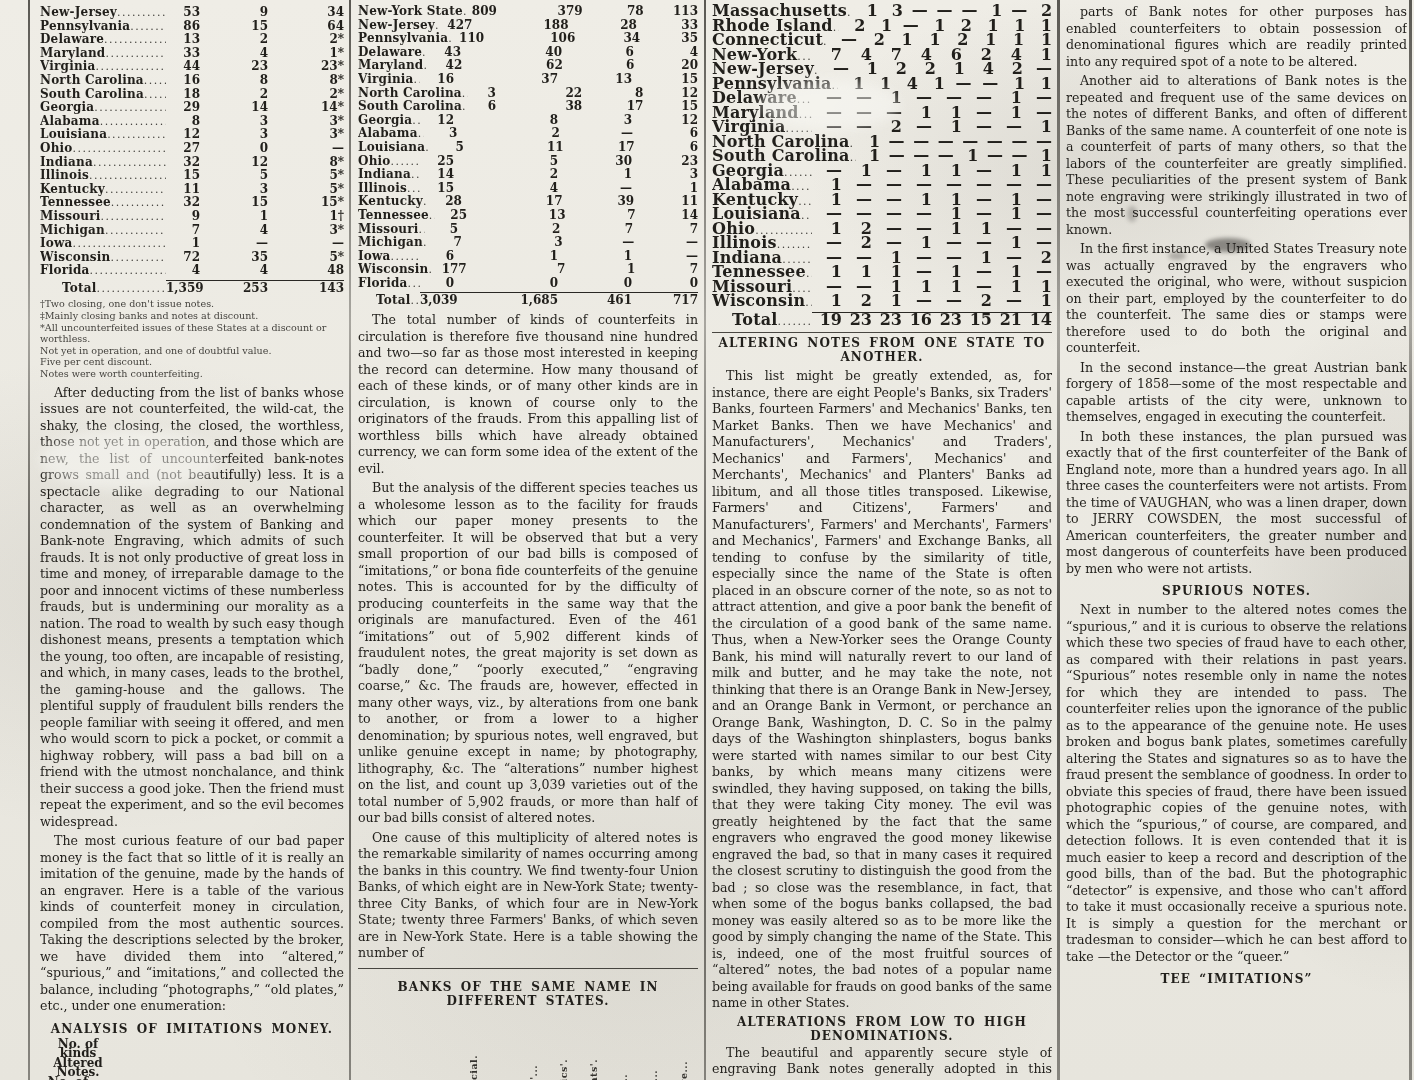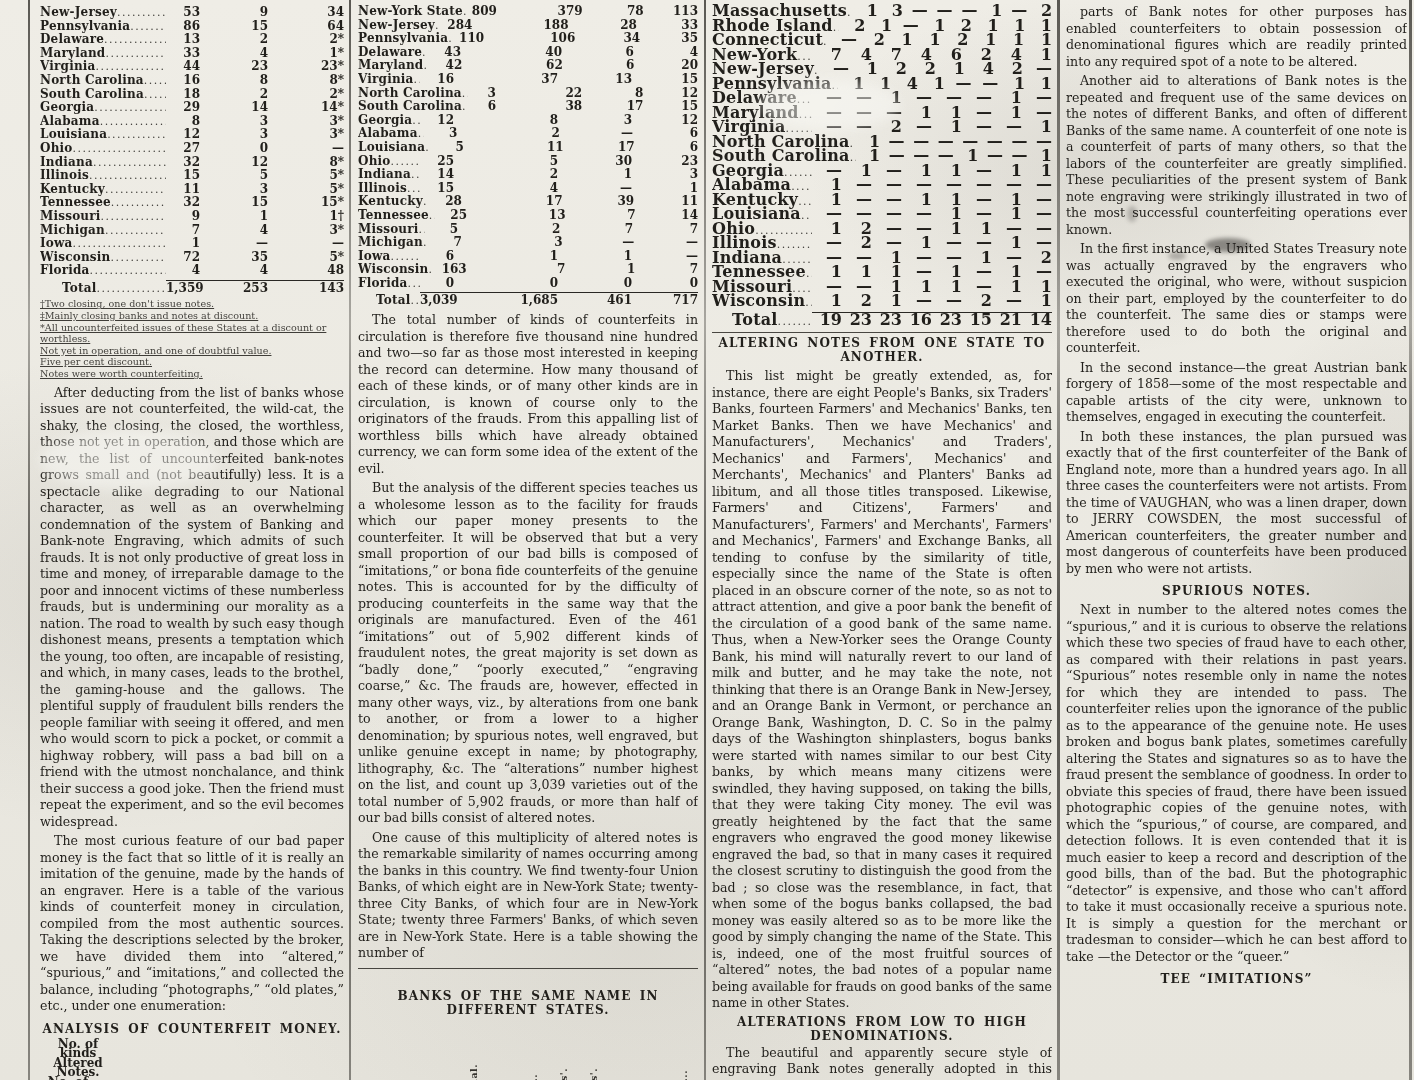--- a/index.html
+++ b/index.html
@@ -48,21 +48,21 @@
   .ahead .h3{width:62px;}
   
   .t8 .nv{width:30px;}
   .t8{font-size:16px;}
   
   .rothead{display:flex;height:116px;align-items:flex-end;margin-top:4px;}
   .rothead .sp{flex:1;}
   .rothead .rh{width:30px;display:flex;justify-content:center;}
   .rothead .rh span{writing-mode:vertical-rl;transform:rotate(180deg);font-size:9.5px;font-weight:700;letter-spacing:.5px;white-space:nowrap;opacity:.9;}
 
-  .fn{font-size:9.6px;line-height:11.6px;opacity:.85;white-space:nowrap;overflow:hidden;text-decoration:underline;}
+  .fn{font-size:9.6px;line-height:11.6px;opacity:.85;white-space:nowrap;overflow:hidden;}
   .fns{margin:3px 0 5px 0;}
 
   .blot{position:absolute;background:rgba(25,23,20,.45);border-radius:50%;filter:blur(2px);}
   .scuff{position:absolute;background:rgba(250,250,246,.5);filter:blur(6px);border-radius:50%;}
 </style>
 </head>
 <body>
 
 <div class="page">
 
@@ -248,21 +248,21 @@
     <div class="fn">†Two closing, one don't issue notes.</div>
         <div class="fn">‡Mainly closing banks and notes at discount.</div>
         <div class="fn">*All uncounterfeited issues of these States at a discount or</div>
         <div class="fn">worthless.</div>
         <div class="fn">Not yet in operation, and one of doubtful value.</div>
         <div class="fn">Five per cent discount.</div>
         <div class="fn">Notes were worth counterfeiting.</div>
       </div>
     <p class="para">After deducting from the list of banks whose issues are not counterfeited, the wild-cat, the shaky, the closing, the closed, the worthless, those not yet in operation, and those which are new, the list of uncounterfeited bank-notes grows small and (not beautifully) less. It is a spectacle alike degrading to our National character, as well as an overwhelming condemnation of the system of Banking and Bank-note Engraving, which admits of such frauds. It is not only productive of great loss in time and money, of irreparable damage to the poor and innocent victims of these numberless frauds, but is undermining our morality as a nation. The road to wealth by such easy though dishonest means, presents a temptation which the young, too often, are incapable of resisting, and which, in many cases, leads to the brothel, the gaming-house and the gallows. The plentiful supply of fraudulent bills renders the people familiar with seeing it offered, and men who would scorn to pick a pocket, or commit a highway robbery, will pass a bad bill on a friend with the utmost nonchalance, and think their success a good joke. Then the friend must repeat the experiment, and so the evil becomes widespread.</p>
     <p class="para">The most curious feature of our bad paper money is the fact that so little of it is really an imitation of the genuine, made by the hands of an engraver. Here is a table of the various kinds of counterfeit money in circulation, compiled from the most authentic sources. Taking the descriptions selected by the broker, we have divided them into “altered,” “spurious,” and “imitations,” and collected the balance, including “photographs,” “old plates,” etc., under one enumeration:</p>
-    <div class="shead">ANALYSIS OF COUNTERFEIT MONEY.</div>
+    <div class="shead">ANALYSIS OF IMITATIONS MONEY.</div>
     <div class="ahead">
       <span class="sp"></span>
       <span class="h h0">No. of kinds Altered Notes.</span>
       <span class="h">No. of kinds Spu- rious Notes.</span>
       <span class="h">No. of kinds Imitations.</span>
       <span class="h h3">No. of all other kinds of Fraud.</span>
     </div>
 
   </section>
 
@@ -275,21 +275,21 @@
           <span class="leader"></span>
           <span class="num n1">809</span>
           <span class="num n2">379</span>
           <span class="num n3">78</span>
           <span class="num n4">113</span>
         </div>
 
         <div class="trow t2">
           <span class="name">New-Jersey</span>
           <span class="leader"></span>
-          <span class="num n1">284</span>
+          <span class="num n1">427</span>
           <span class="num n2">188</span>
           <span class="num n3">28</span>
           <span class="num n4">33</span>
         </div>
 
         <div class="trow t2">
           <span class="name">Pennsylvania</span>
           <span class="leader"></span>
           <span class="num n1">110</span>
           <span class="num n2">106</span>
@@ -437,21 +437,21 @@
           <span class="leader"></span>
           <span class="num n1">6</span>
           <span class="num n2">1</span>
           <span class="num n3">1</span>
           <span class="num n4">—</span>
         </div>
 
         <div class="trow t2">
           <span class="name">Wisconsin</span>
           <span class="leader"></span>
-          <span class="num n1">163</span>
+          <span class="num n1">177</span>
           <span class="num n2">7</span>
           <span class="num n3">1</span>
           <span class="num n4">7</span>
         </div>
 
         <div class="trow t2">
           <span class="name">Florida</span>
           <span class="leader"></span>
           <span class="num n1">0</span>
           <span class="num n2">0</span>
@@ -465,21 +465,21 @@
       <span class="num n1">3,039</span>
       <span class="num n2">1,685</span>
       <span class="num n3">461</span>
       <span class="num n4">717</span>
     </div>
     <div style="height:4px"></div>
     <p class="para">The total number of kinds of counterfeits in circulation is therefore five thousand nine hundred and two—so far as those most interested in keeping the record can determine. How many thousand of each of these kinds, or of many other kinds are in circulation, is known of course only to the originators of the frauds. From this appalling list of worthless bills which have already obtained currency, we can form some idea of the extent of the evil.</p>
     <p class="para">But the analysis of the different species teaches us a wholesome lesson as to the facility for frauds which our paper money presents to the counterfeiter. It will be observed that but a very small proportion of our bad bills is composed of “imitations,” or bona fide counterfeits of the genuine notes. This is accounted for by the difficulty of producing counterfeits in the same way that the originals are manufactured. Even of the 461 “imitations” out of 5,902 different kinds of fraudulent notes, the great majority is set down as “badly done,” “poorly executed,” “engraving coarse,” &amp;c. The frauds are, however, effected in many other ways, viz., by alterations from one bank to another, or from a lower to a higher denomination; by spurious notes, well engraved, but unlike genuine except in name; by photography, lithography, &amp;c. The “alterations” number highest on the list, and count up 3,039 varieties out of the total number of 5,902 frauds, or more than half of our bad bills consist of altered notes.</p>
     <p class="para">One cause of this multiplicity of altered notes is the remarkable similarity of names occurring among the banks in this country. We find twenty-four Union Banks, of which eight are in New-York State; twenty-three City Banks, of which four are in New-York State; twenty three Farmers' Banks, of which seven are in New-York State. Here is a table showing the number of</p>
     <hr class="hrule">
-    <div class="shead" style="margin-top:20px">BANKS OF THE SAME NAME IN DIFFERENT STATES.</div>
+    <div class="shead" style="margin-top:11px">BANKS OF THE SAME NAME IN DIFFERENT STATES.</div>
     <div class="rothead">
       <span class="sp"></span>
       <span class="rh">
           <span>Commercial.</span>
         </span>
       <span class="rh">
           <span>City.......</span>
         </span>
       <span class="rh">
           <span>Farmers'...</span>

